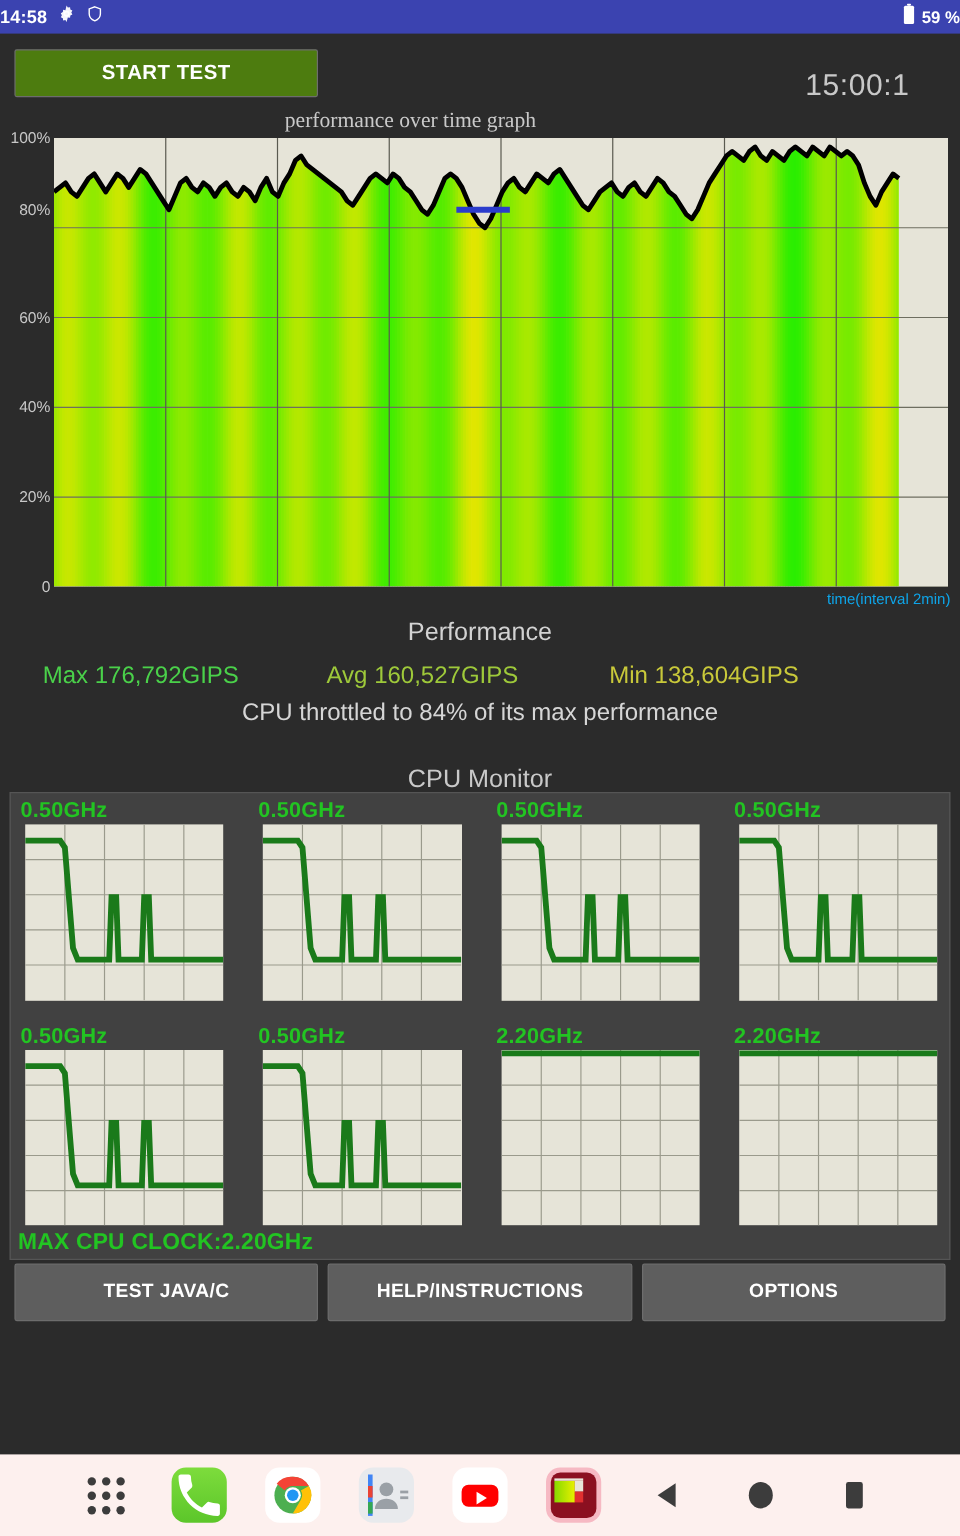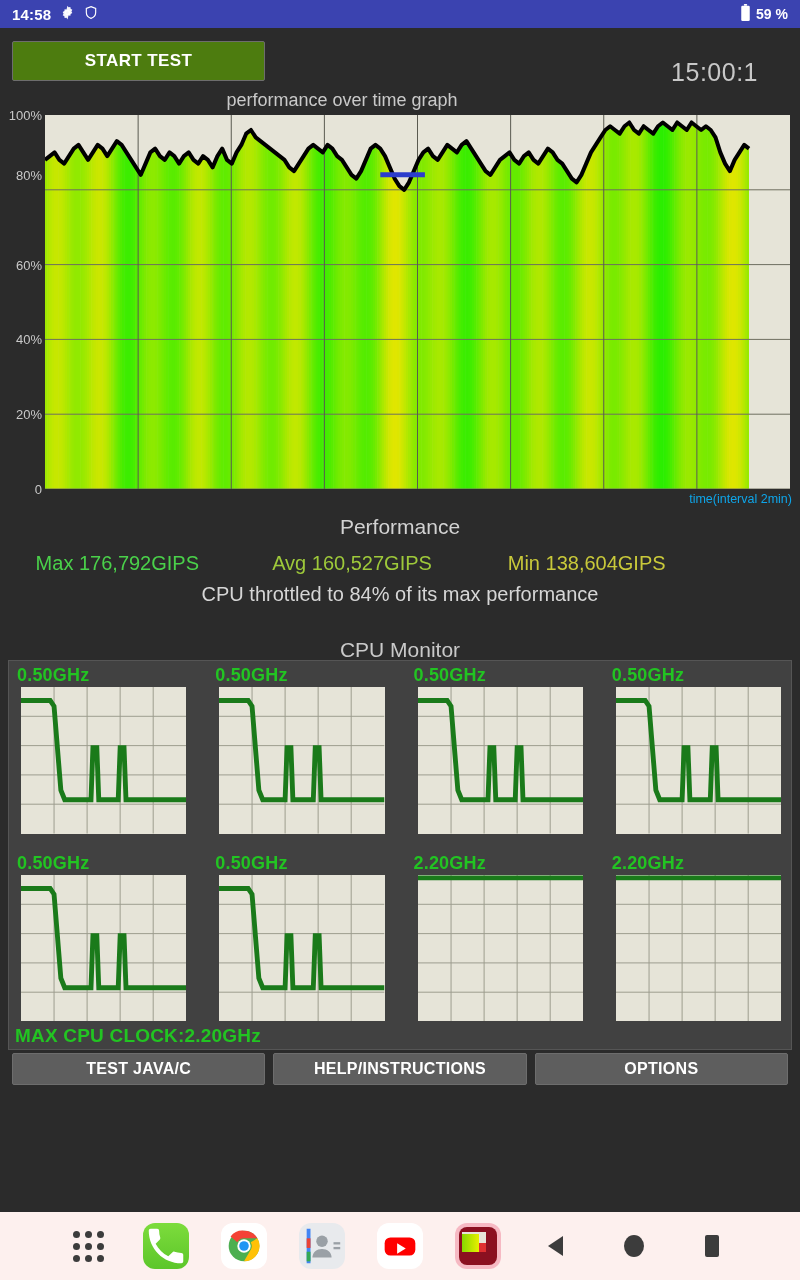--- a/index.html
+++ b/index.html
@@ -8,21 +8,21 @@
     background: #2b2b2b;
     font-family: "Liberation Sans", sans-serif;
     overflow: hidden;
   }
   #app { position: relative; width: 800px; height: 1280px; background: #2b2b2b; }
 
   
   .statusbar {
     position: absolute; top: 0; left: 0; width: 800px; height: 28px;
     background: #3b43b0; display: flex; align-items: center;
-    padding: 0 12px; color: #fff;
+    padding: 0 0; color: #fff;
   }
   .sb-time { font-size: 15px; font-weight: bold; letter-spacing: .2px; }
   .sb-icons { display: flex; align-items: center; gap: 9px; margin-left: 9px; }
   .sb-right { margin-left: auto; display: flex; align-items: center; gap: 5px; }
   .sb-batt-text { font-size: 14px; font-weight: bold; }
 
   
   .topbar {
     position: absolute; top: 28px; left: 0; width: 800px; height: 62px;
   }
@@ -34,21 +34,21 @@
     cursor: pointer;
   }
   .timer {
     position: absolute; right: 42px; top: 44px; transform: translateY(-50%);
     color: #c8c8c8; font-size: 25px; letter-spacing: .5px;
   }
 
   
   .chart-title {
     position: absolute; top: 90px; left: 0; width: 684px; text-align: center;
-    color: #c9c9c9; font-size: 18px;
+    color: #c9c9c9; font-size: 18px; font-family: Liberation Serif, serif;
   }
   .chart-wrap { position: absolute; left: 0; top: 110px; width: 800px; height: 400px; }
   .yaxis-lab {
     position: absolute; right: 0; transform: translateY(-50%);
     color: #c8c8c8; font-size: 13px; text-align: right;
   }
   .ylabels { position: absolute; left: 0; top: 0; width: 42px; height: 400px; }
   .plot {
     position: absolute; left: 45px; top: 5px; width: 745px; height: 374px;
     background: #e6e4d8; overflow: hidden;
@@ -95,21 +95,21 @@
     position: absolute; left: 8px; top: 22px; right: 8px; bottom: 2px;
     background: #e6e4d8;
   }
   .max-clock {
     position: absolute; left: 6px; bottom: 2px; color: #22c422;
     font-size: 19px; font-weight: bold; letter-spacing: .2px;
   }
 
   
   .btnrow {
-    position: absolute; left: 0; top: 1053px; width: 800px; height: 32px;
+    position: absolute; left: 0; top: 1053px; width: 800px; height: 48px;
     display: flex; gap: 8px; padding: 0 12px;
   }
   .btn {
     flex: 1; background: #5e5e5e; border: 1px solid #6d6d6d; border-radius: 2px;
     color: #fff; font-size: 16px; font-weight: bold; letter-spacing: .3px;
     display: flex; align-items: center; justify-content: center; cursor: pointer;
   }
 
   
   .navbar {

